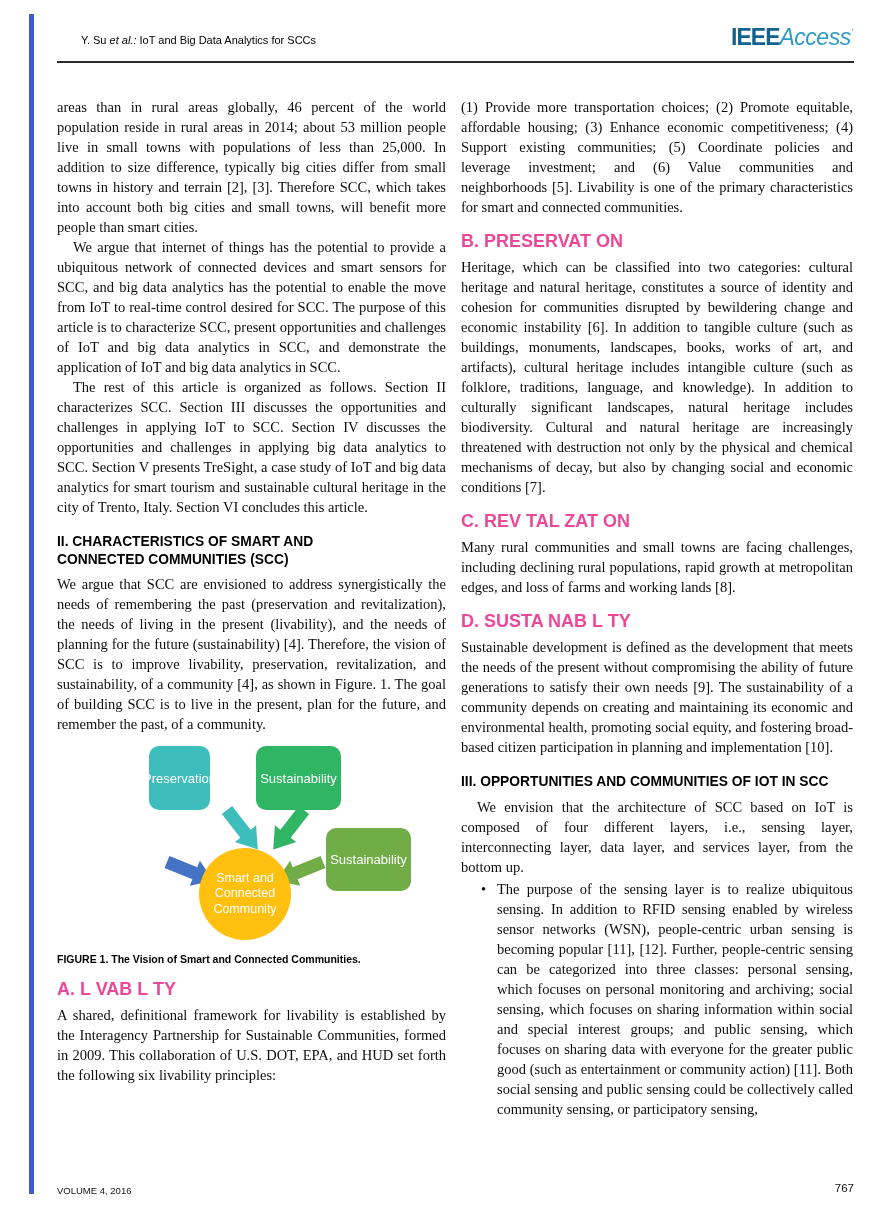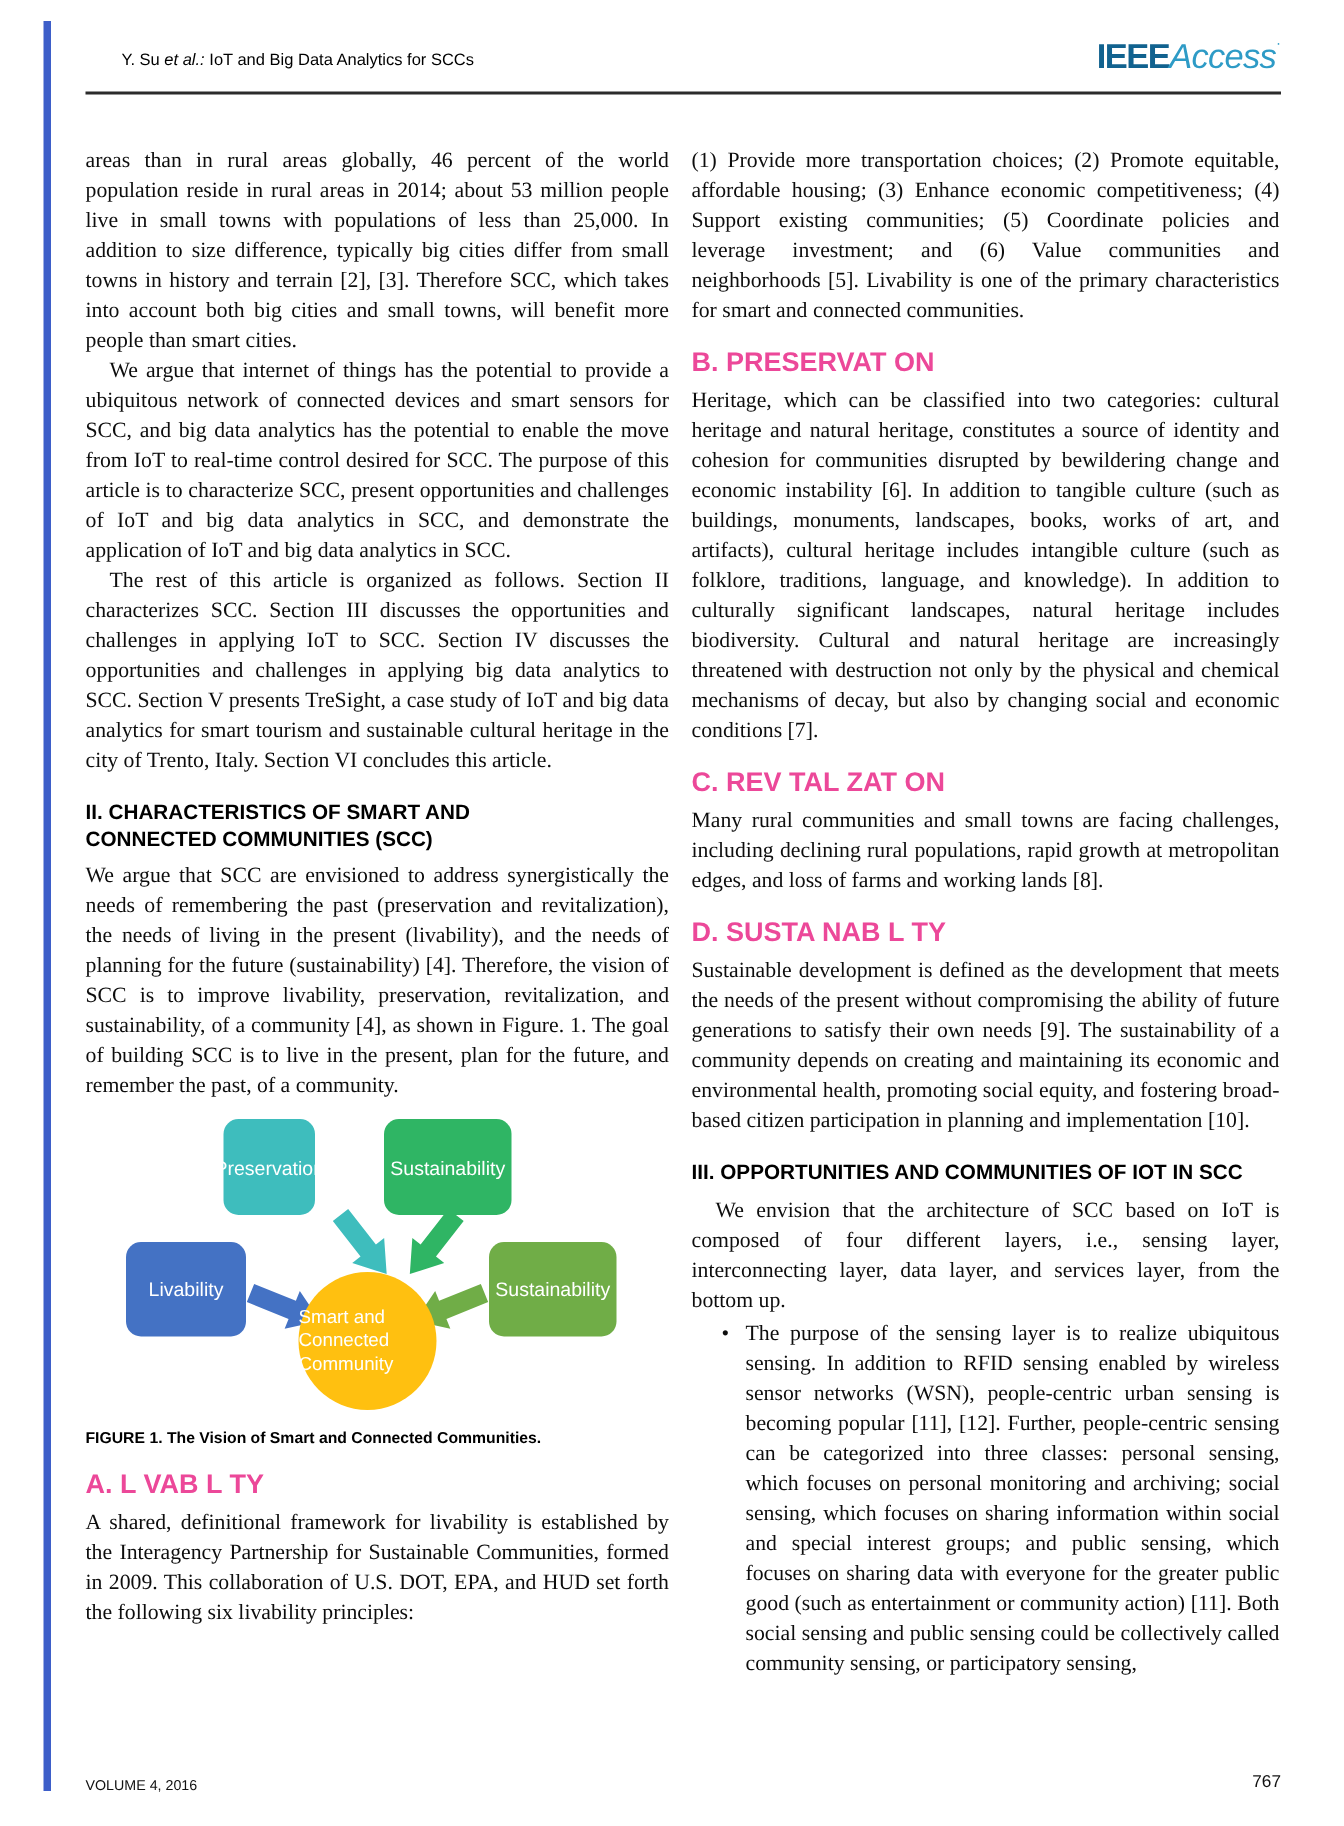--- a/index.html
+++ b/index.html
@@ -37,21 +37,21 @@
     position:absolute; display:flex; align-items:center; justify-content:center;
     border-radius:10px; color:#ffffff; font-family:"Liberation Sans", sans-serif; font-size:13px;
   }
   .node-preservation   { left:92px;  top:2px;  width:61px; height:64px; background:#3ebdbd; }
   .node-revitalization { left:199px; top:2px;  width:85px; height:64px; background:#2fb564; }
   .node-livability     { left:27px;  top:84px; width:80px; height:63px; background:#4472c4; }
   .node-sustainability { left:269px; top:84px; width:85px; height:63px; background:#70ad47; }
   .node-center {
     position:absolute; left:142px; top:104px; width:92px; height:92px; border-radius:50%;
     background:#ffc010; color:#ffffff; font-family:"Liberation Sans", sans-serif; font-size:12.5px;
-    line-height:15.5px; display:flex; flex-direction:column; align-items:flex-start; justify-content:center; text-align:center;
+    line-height:15.5px; display:flex; flex-direction:column; align-items:center; justify-content:center; text-align:center;
   }
   .arrows { position:absolute; left:0; top:0; width:389px; height:200px; }
   .caption { margin-top:9px; font-family:"Liberation Sans", sans-serif; font-size:10.5px; font-weight:bold; color:#000; }
 
   
   .bullet-item { position:relative; padding-left:36px; font-size:14.5px; line-height:20px; text-align:justify; margin-top:2px; }
   .bullet-item .marker { position:absolute; left:20px; top:0; }
 
   
   .footer-left  { position:absolute; left:57px; top:1185px; font-family:"Liberation Sans", sans-serif; font-size:9.5px; color:#111; }
@@ -97,21 +97,20 @@
         </g>
         <g transform="translate(110,118) rotate(22)">
           <path d="M0,-6.5 L30,-6.5 L30,-13.5 L50,0 L30,13.5 L30,6.5 L0,6.5 Z" fill="#4472c4"></path>
         </g>
         <g transform="translate(266,118) rotate(158)">
           <path d="M0,-6.5 L30,-6.5 L30,-13.5 L50,0 L30,13.5 L30,6.5 L0,6.5 Z" fill="#70ad47"></path>
         </g>
       </svg>
       <div class="node node-preservation">Preservation</div>
       <div class="node node-revitalization">Sustainability</div>
-      <div class="node node-livability">Livability</div>
       <div class="node node-sustainability">Sustainability</div>
       <div class="node-center">
         <span>Smart and</span>
         <span>Connected</span>
         <span>Community</span>
       </div>
     </div>
     <div class="caption">
       <span>FIGURE 1.</span>
       <span>The Vision of Smart and Connected Communities.</span>

